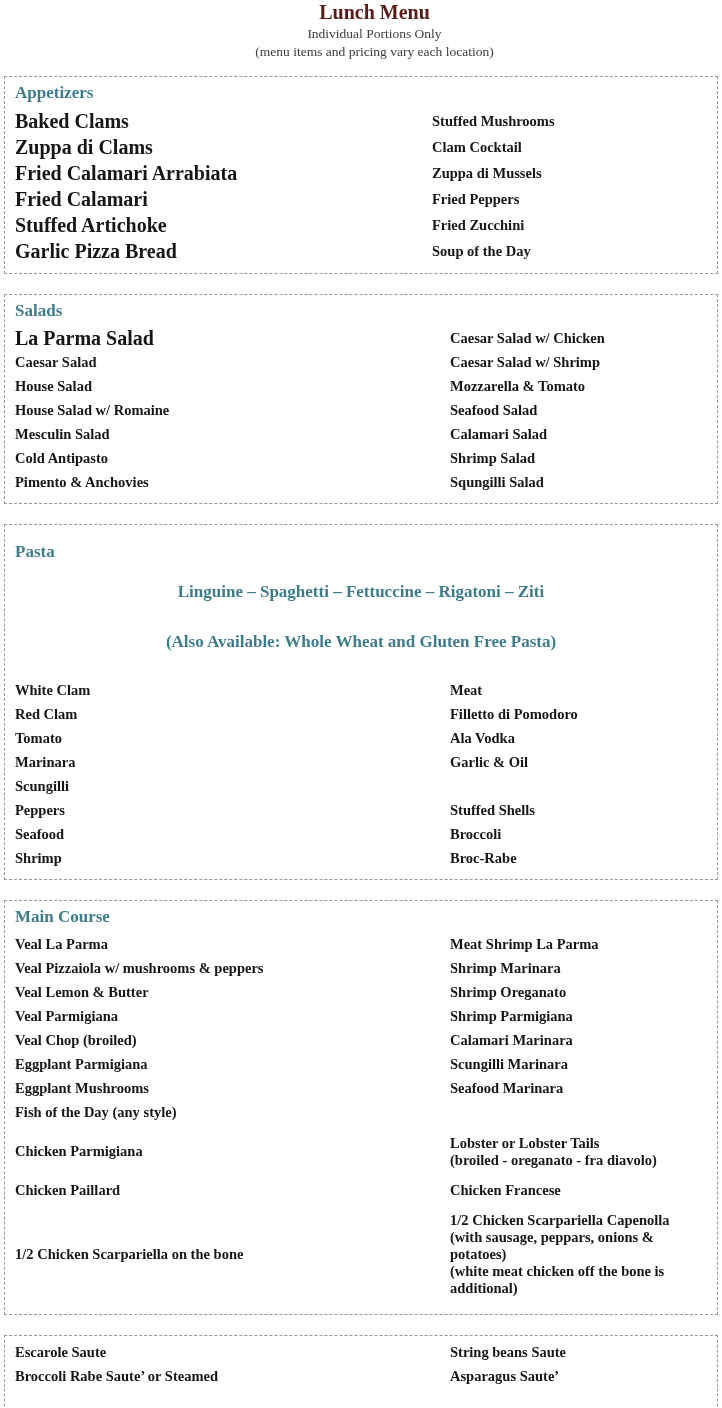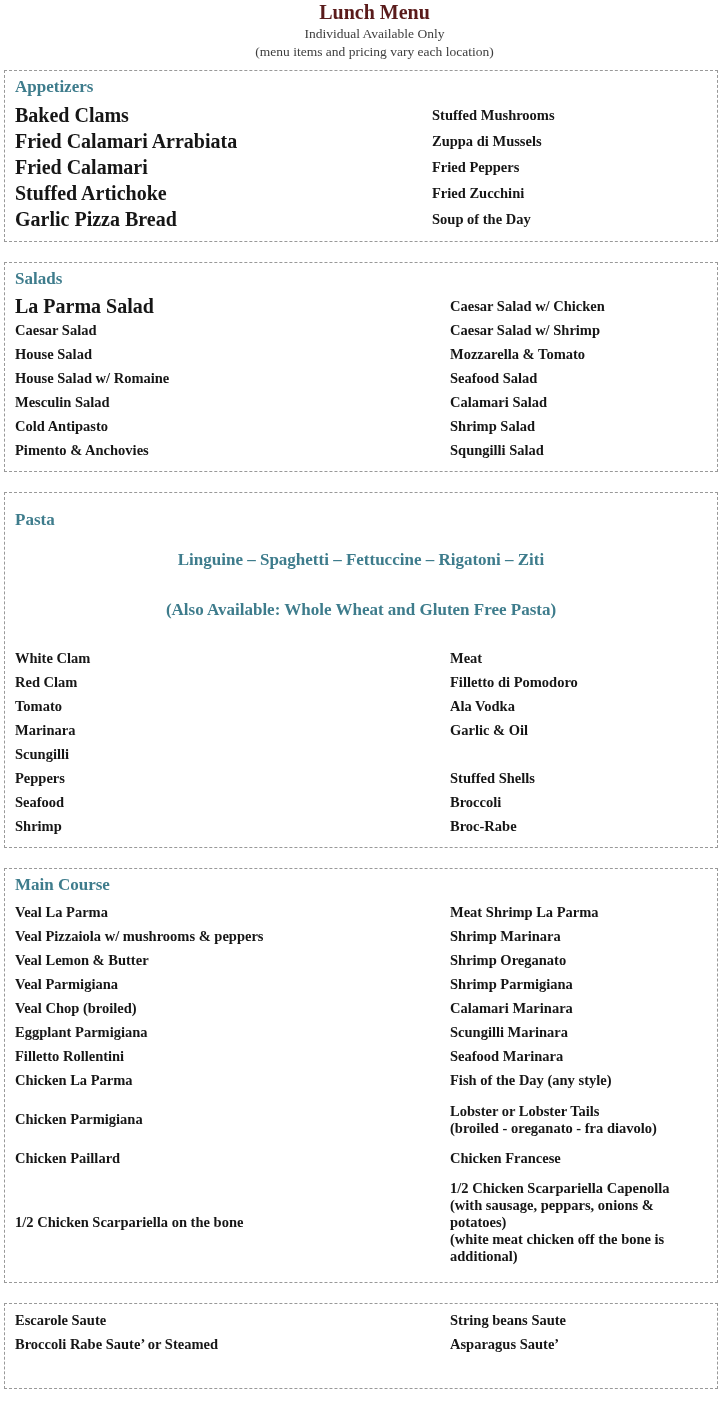--- a/index.html
+++ b/index.html
@@ -1,20 +1,20 @@
 <!DOCTYPE html>
 <html><head>
 <meta charset="utf-8">
 <style>
   html, body { margin:0; padding:0; background:#ffffff; }
   body {
     width:722px; height:1408px; position:relative; overflow:hidden;
     font-family:"Liberation Serif","DejaVu Serif",serif;
   }
-  .page-header { padding-top:2px; margin-bottom:10px;padding-left:27px; }
+  .page-header { padding-top:2px; margin-bottom:16px;padding-left:27px; }
   .page-title { font-size:20px; font-weight:700; color:#5a1b1b; text-align:center; line-height:1.05; }
   .page-sub   { font-size:13.5px; color:#3d3d3d; text-align:center; line-height:1.14; margin-top:3px; }
 
   .menu-section {
     border:1px dashed #999999;
     margin:0 4px 20px 4px;
     padding:4px 10px 8px 10px;
     position:relative;
     background:transparent;
   }
@@ -50,30 +50,34 @@
 
 <div class="watermark-text">sirved</div>
 <div class="watermark-swoosh">
   <svg width="170" height="200" viewBox="0 0 170 200">
     <path d="M150 10 C 95 58 122 118 28 190" stroke="#e7e7e7" stroke-width="44" fill="none" stroke-linecap="round"></path>
   </svg>
 </div>
 
 <header class="page-header">
   <div class="page-title">Lunch Menu</div>
-  <div class="page-sub">Individual Available Only</div>
+  <div class="page-sub">Individual Portions Only</div>
   <div class="page-sub">(menu items and pricing vary each location)</div>
 </header>
 
 <main id="sections">
     <section class="menu-section sec-appetizers left-large" style="--rx: 432px; --rh: 26px;">
       <h2 class="section-header">Appetizers</h2>
       <div class="row">
         <div class="cell cell-left">Baked Clams</div>
         <div class="cell cell-right">Stuffed Mushrooms</div>
+      </div>
+      <div class="row">
+        <div class="cell cell-left">Zuppa di Clams</div>
+        <div class="cell cell-right">Clam Cocktail</div>
       </div>
       <div class="row">
         <div class="cell cell-left">Fried Calamari Arrabiata</div>
         <div class="cell cell-right">Zuppa di Mussels</div>
       </div>
       <div class="row">
         <div class="cell cell-left">Fried Calamari</div>
         <div class="cell cell-right">Fried Peppers</div>
       </div>
       <div class="row">
@@ -172,25 +176,24 @@
       </div>
       <div class="row">
         <div class="cell cell-left">Veal Chop (broiled)</div>
         <div class="cell cell-right">Calamari Marinara</div>
       </div>
       <div class="row">
         <div class="cell cell-left">Eggplant Parmigiana</div>
         <div class="cell cell-right">Scungilli Marinara</div>
       </div>
       <div class="row">
-        <div class="cell cell-left">Filletto Rollentini</div>
+        <div class="cell cell-left">Eggplant Mushrooms</div>
         <div class="cell cell-right">Seafood Marinara</div>
       </div>
       <div class="row">
-        <div class="cell cell-left">Chicken La Parma</div>
         <div class="cell cell-right">Fish of the Day (any style)</div>
       </div>
       <div class="row multi">
         <div class="cell cell-left">Chicken Parmigiana</div>
         <div class="cell cell-right">
           <div>Lobster or Lobster Tails</div>
           <div>(broiled - oreganato - fra diavolo)</div>
         </div>
       </div>
       <div class="row">

